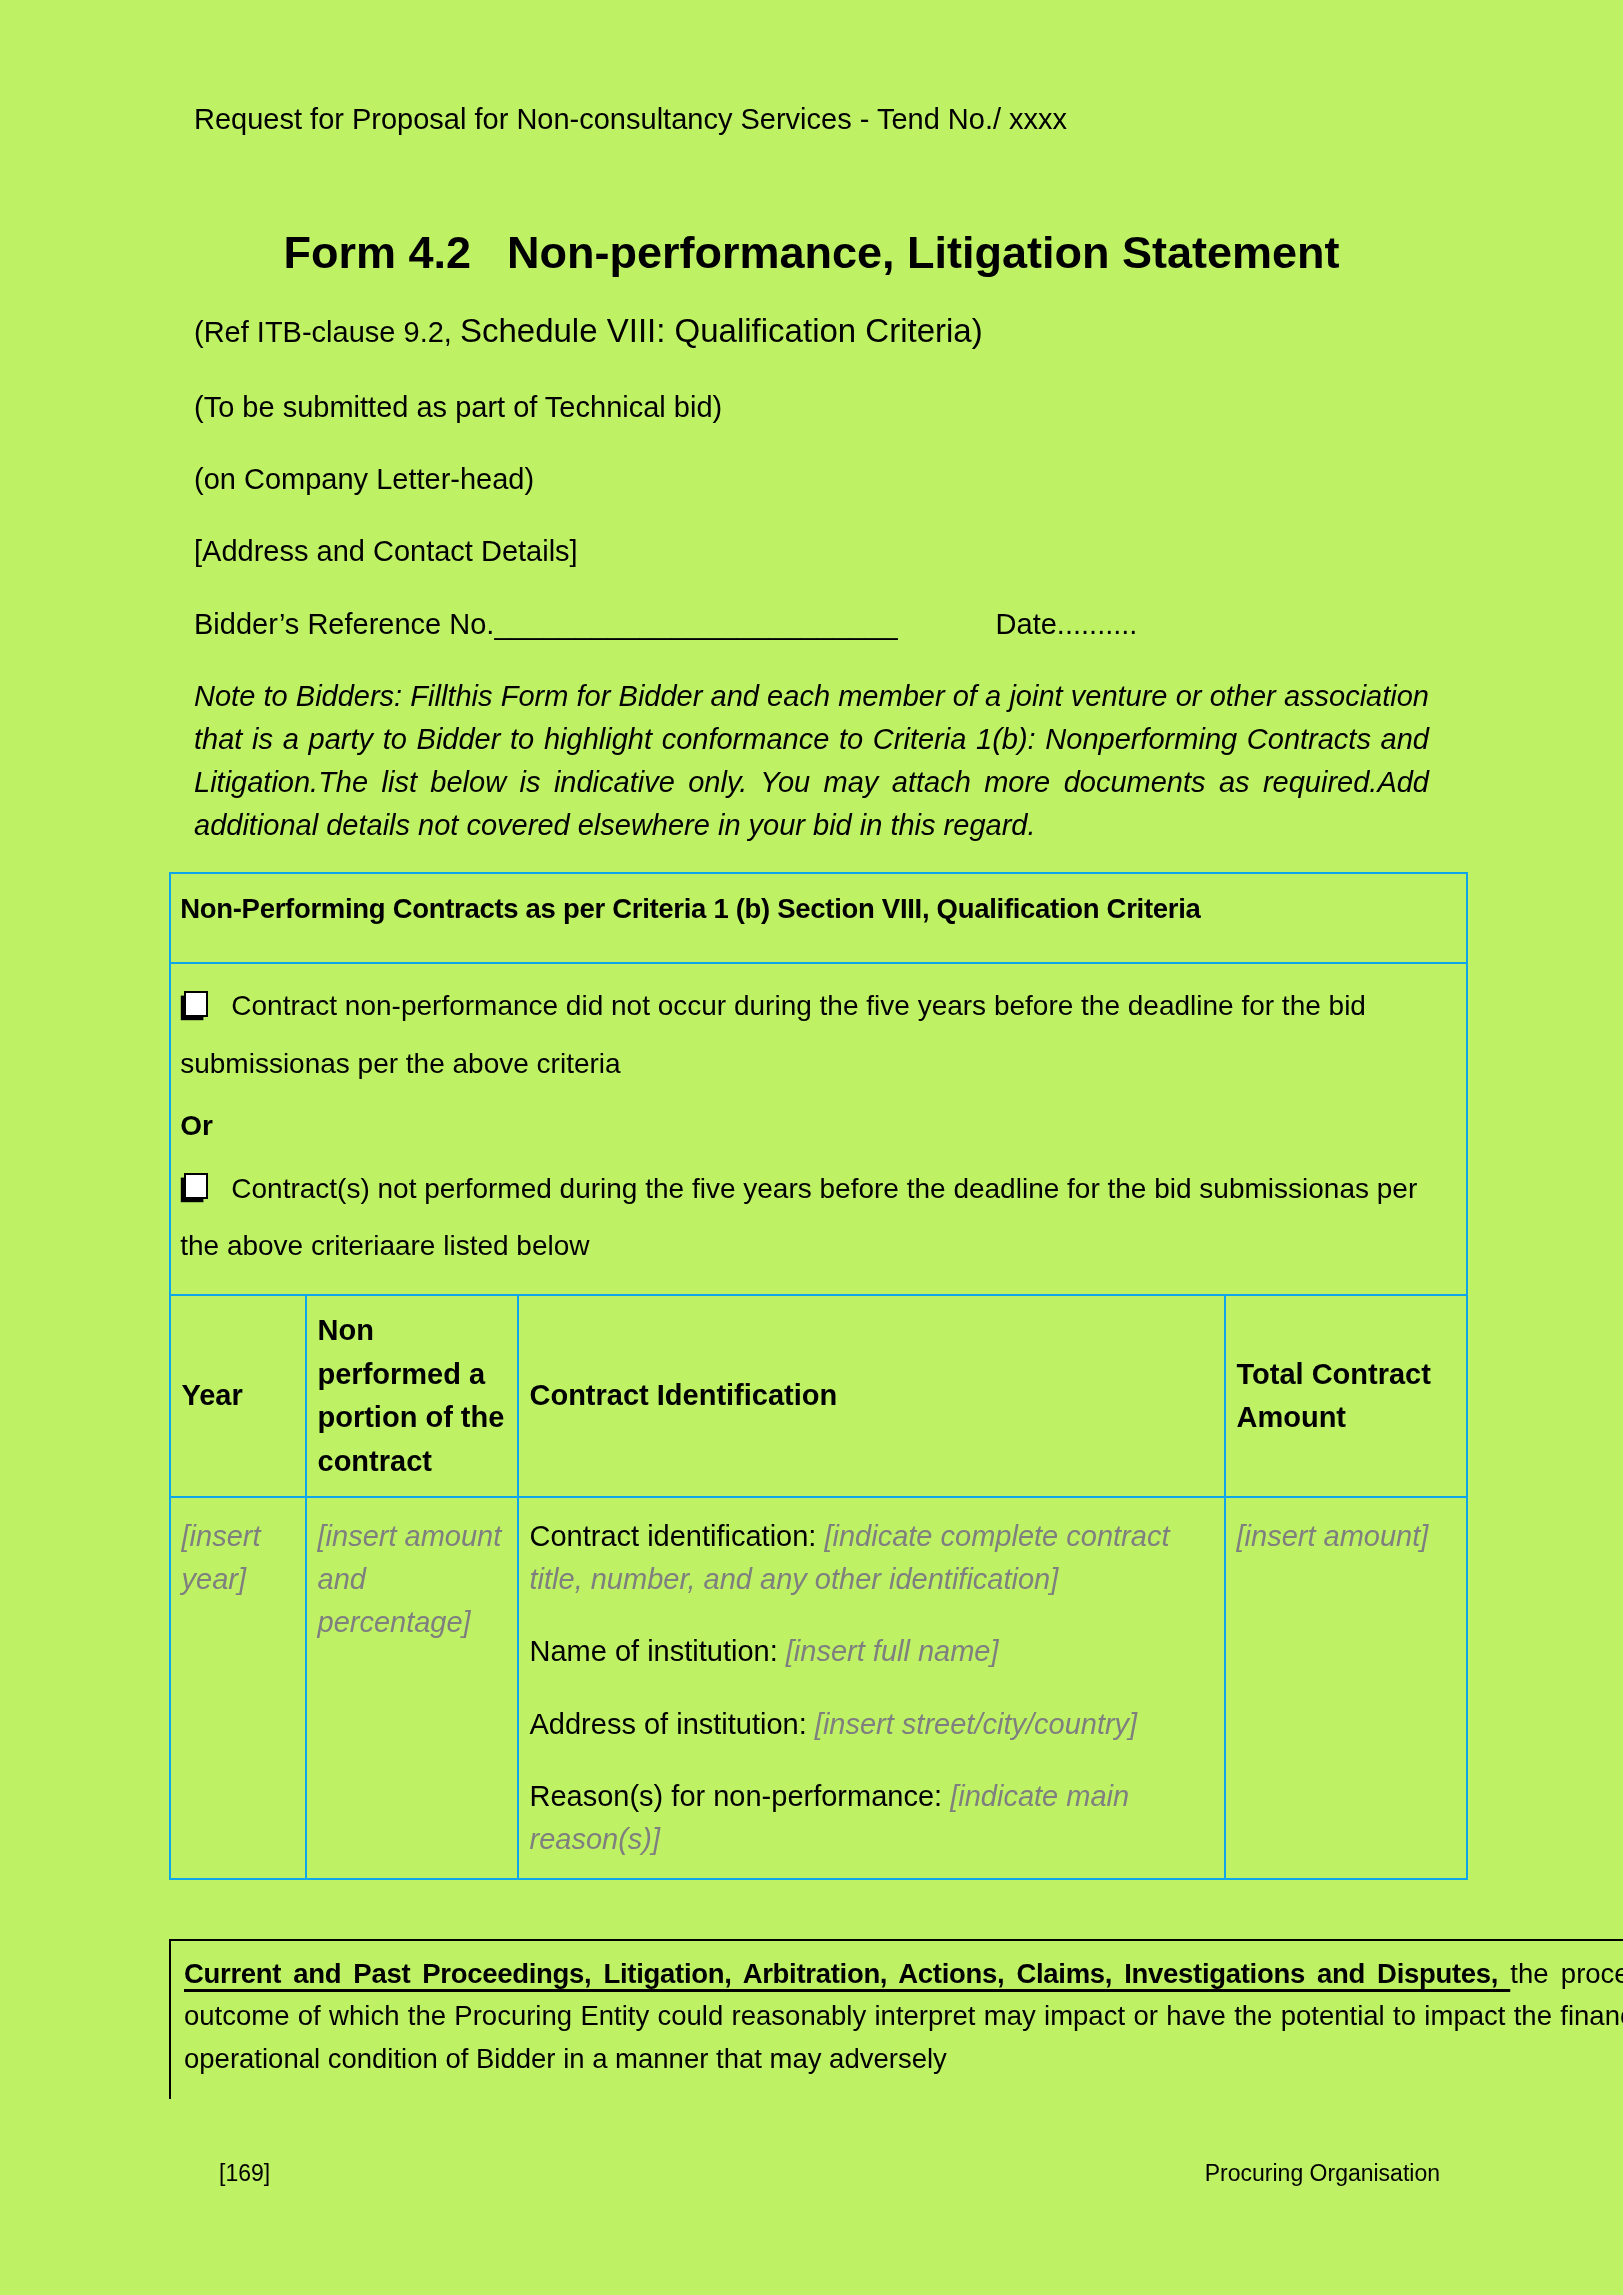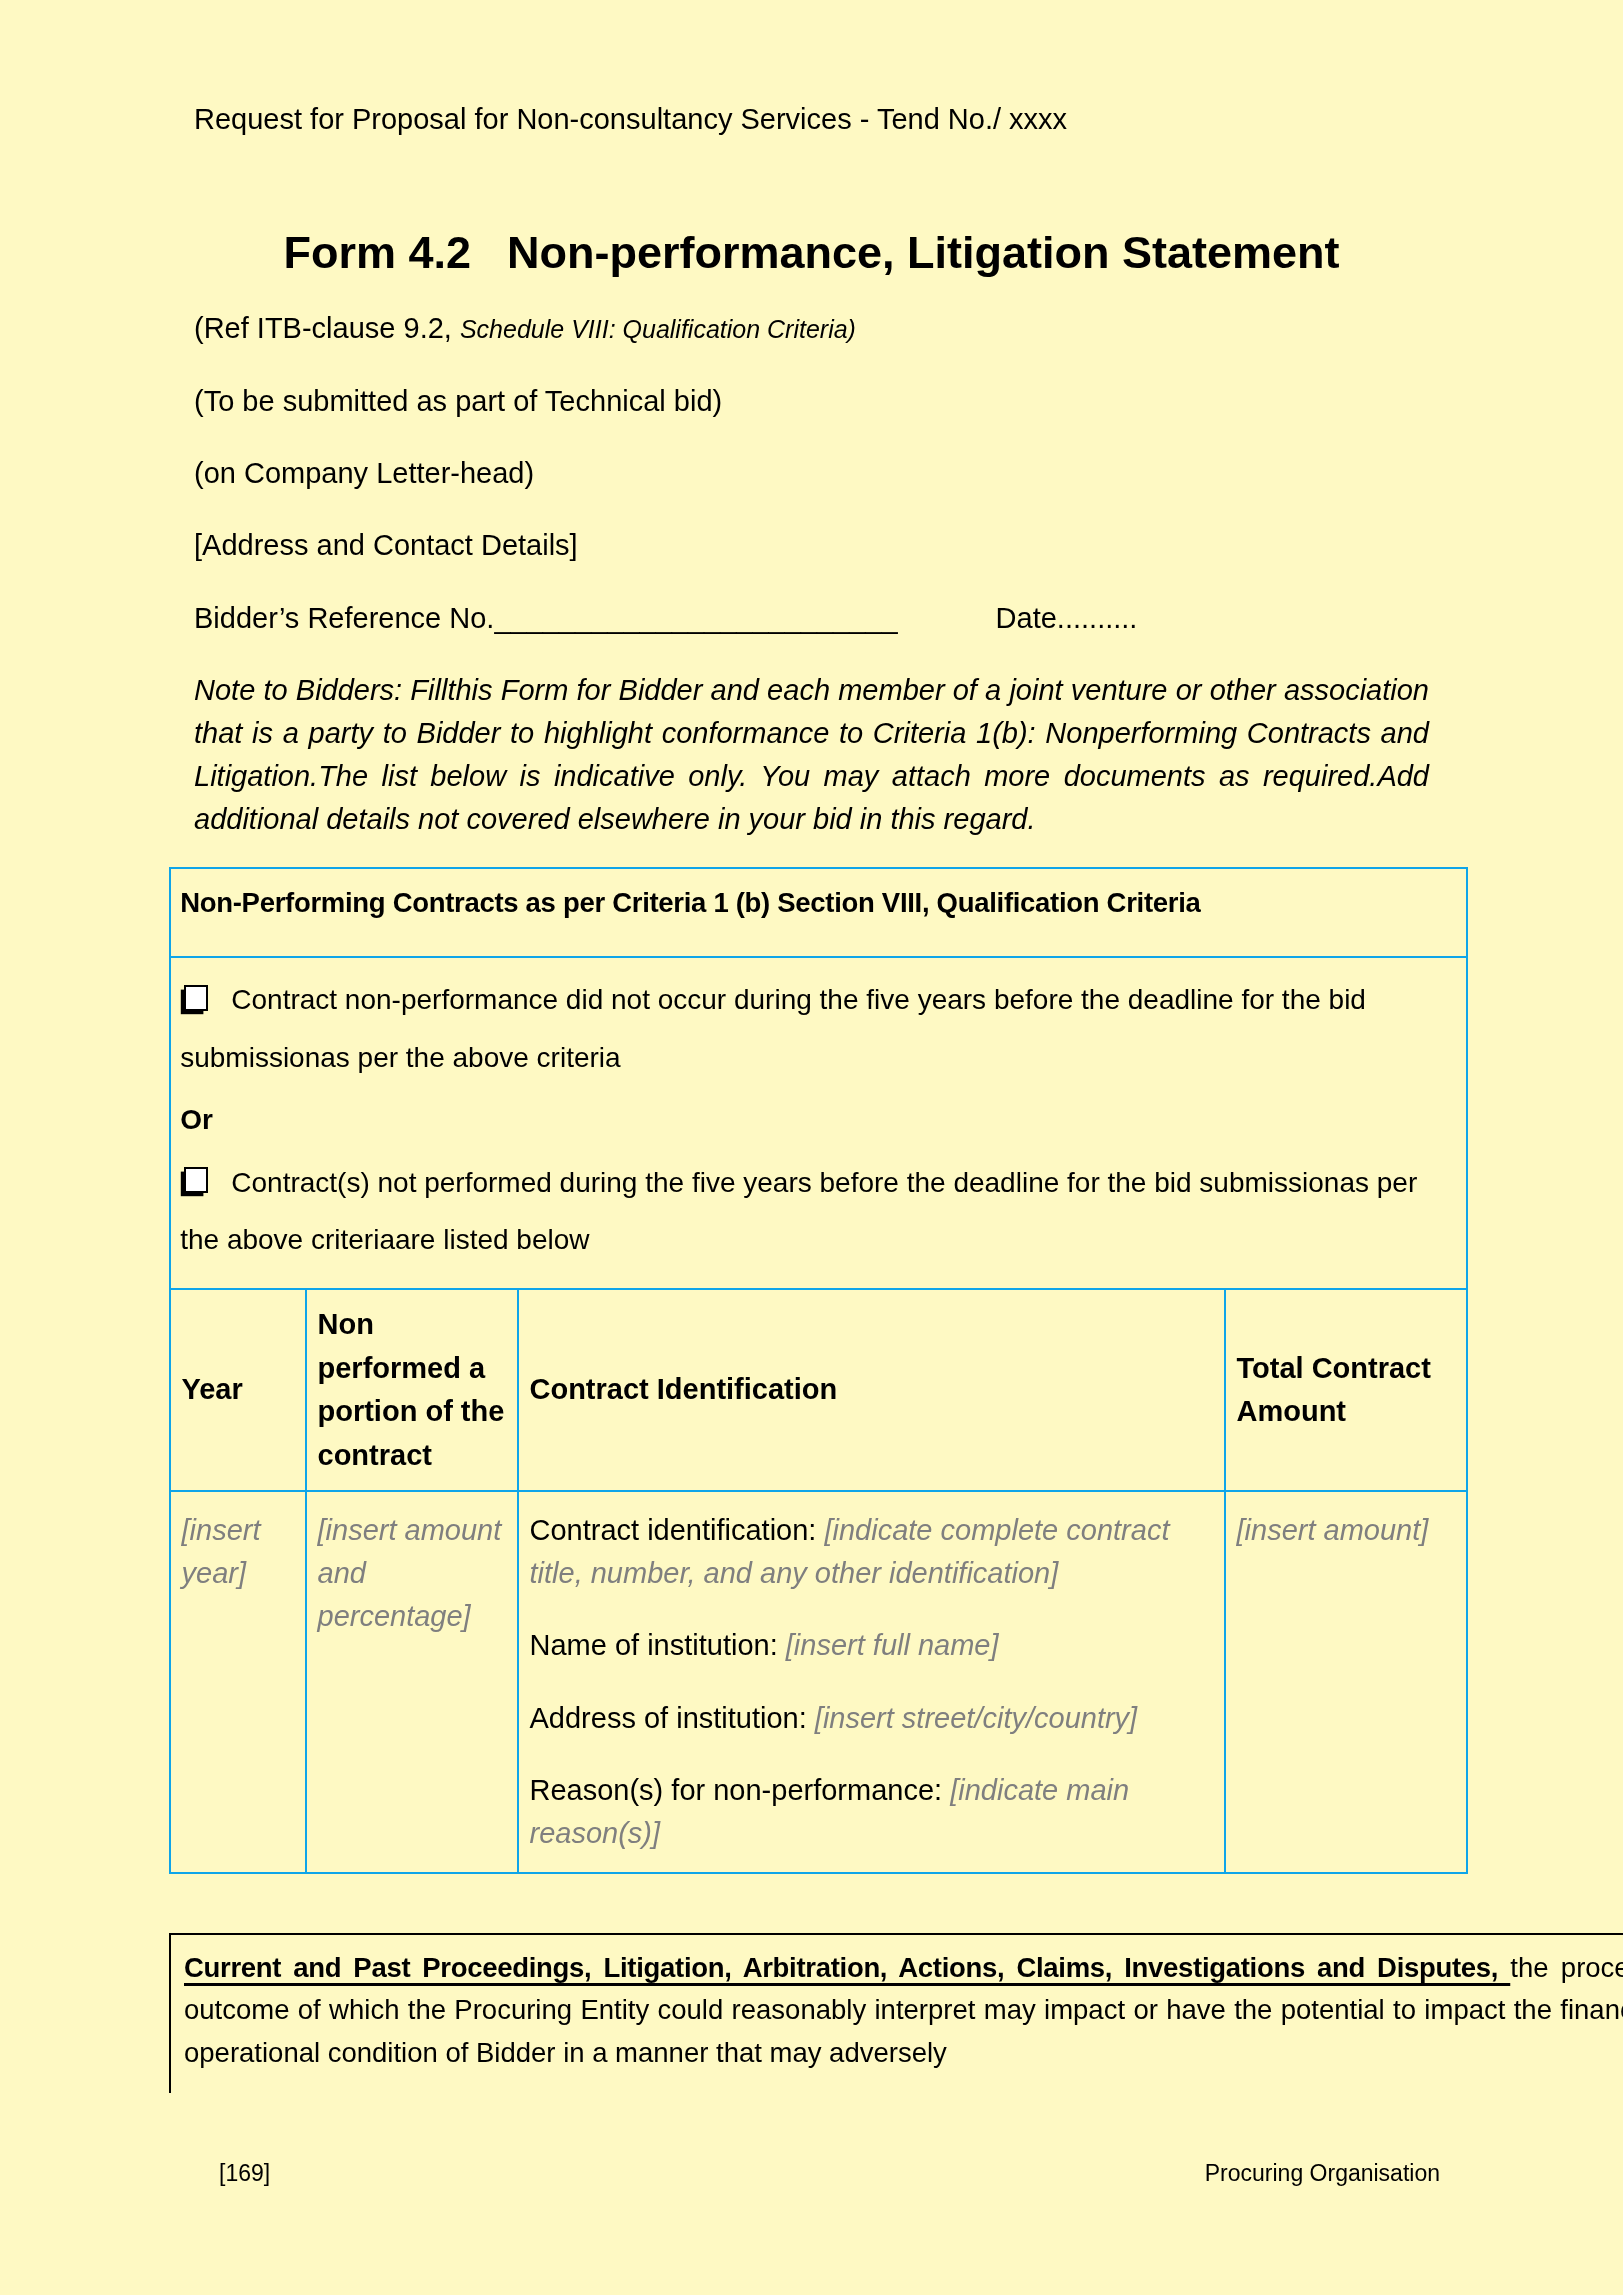--- a/index.html
+++ b/index.html
@@ -1,31 +1,31 @@
 <!DOCTYPE html>
 <html style="font-size:10.5px"><head>
 <meta charset="utf-8">
 <style>
   html,body{margin:0;padding:0;background:#ffffff;}
   body{
     width:1623px;height:2295px;position:relative;
     font-family:"Liberation Sans","DejaVu Sans",sans-serif;
     color:#000;font-size:29px;line-height:1.48;
   }
-  .page{position:absolute;inset:0;background:#fef9c3;overflow:hidden;
+  .page{position:absolute;inset:0;background:#bef264;overflow:hidden;
         padding:98px 194px 0 194px;box-sizing:border-box;}
   .running-header{font-size:29px;}
   h1.title{font-size:45px;font-weight:bold;text-align:center;
            margin:85px 0 0 0;line-height:1.2;}
   h1.title .tab-gap{display:inline-block;width:36px;}
   p{margin:27.5px 0 0 0;}
   p + p{margin-top:29.4px;}
   .para{margin-top:29.4px;}
   .first-para{margin-top:27.5px;}
-  .ref-small{font-size:25px;font-style:italic;}
+  .ref-small{font-size:33px;}
   .blank{letter-spacing:0;}
   .date-label{display:inline-block;margin-left:98px;}
   .note{font-style:italic;text-align:justify;margin-top:29.4px;}
 
   table.criteria{
     border-collapse:collapse;table-layout:fixed;
     width:1298px;margin:26px 0 0 -25px;
   }
   table.criteria td,table.criteria th{
     border:2px solid #0ea5e9;vertical-align:top;

